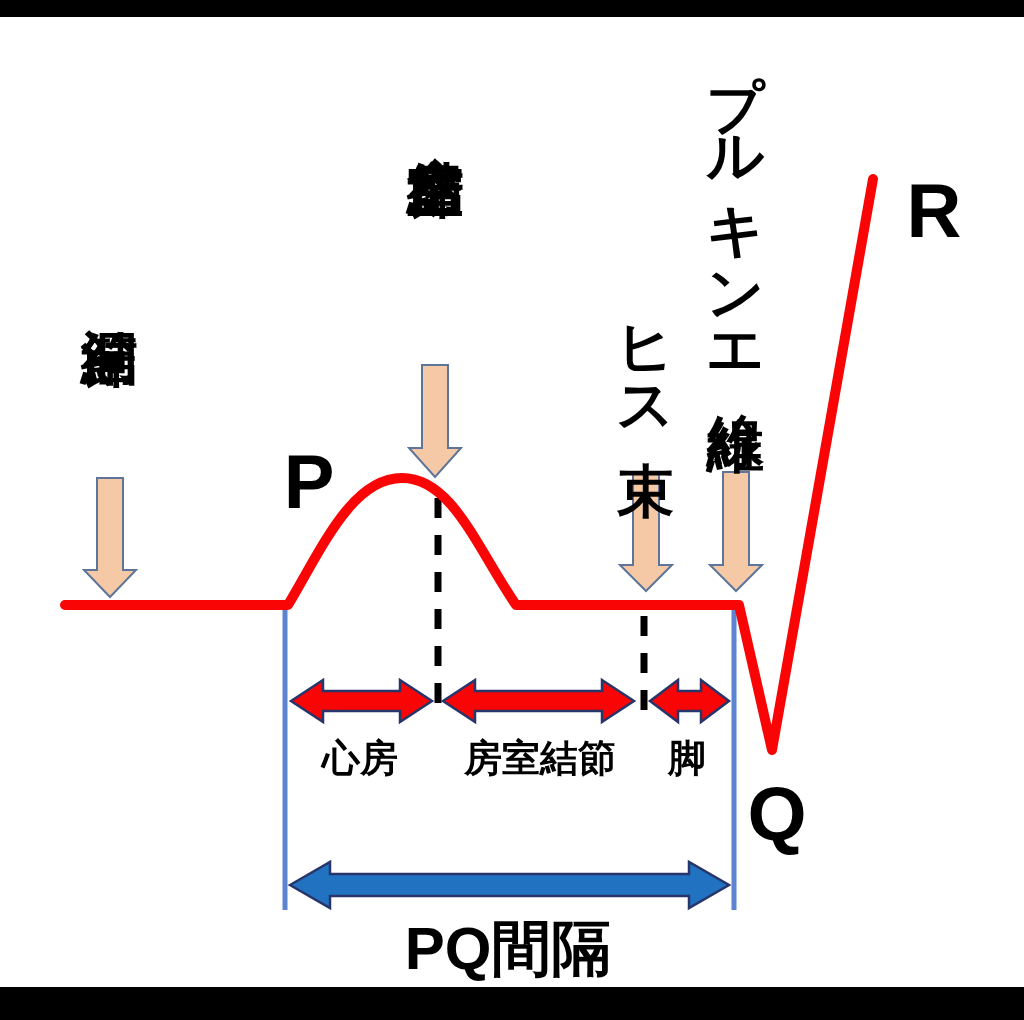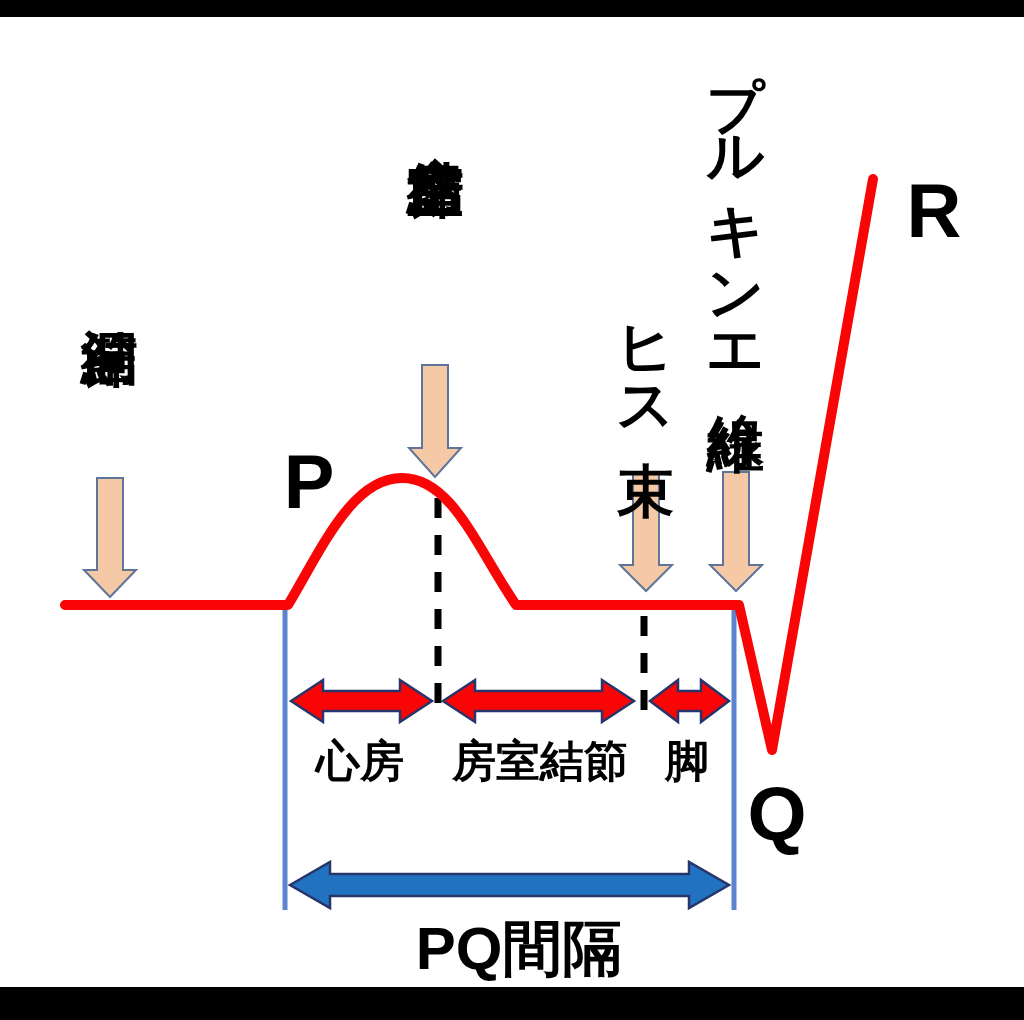--- a/index.html
+++ b/index.html
@@ -36,21 +36,21 @@
   .vlabel {
     writing-mode: vertical-rl;
     transform: translateX(-50%);
     font-size: 57px;
     line-height: 1;
   }
   .ls0 { letter-spacing: 0px; }
   .ls2 { letter-spacing: 2px; }
   .ls3 { letter-spacing: 3px; }
   .wave-letter { font-size: 76px; }
-  .seg-label { font-size: 44px; }
+  .seg-label { font-size: 38px; font-family: Liberation Mono, monospace; }
   .interval-label { font-size: 60px; }
 </style>
 </head>
 <body>
 
 <div class="stage">
 
   <div class="letterbox top"></div>
   <div class="letterbox bottom"></div>
 
@@ -82,15 +82,15 @@
   <div class="lbl vlabel ls3" style="left:736px; top:30px;">プルキンエ線維</div>
 
   <div class="lbl center wave-letter" style="left:309px; top:482px;">P</div>
   <div class="lbl center wave-letter" style="left:777px; top:814px;">Q</div>
   <div class="lbl center wave-letter" style="left:934px; top:211px;">R</div>
 
   <div class="lbl center seg-label" style="left:360px; top:761px;">心房</div>
   <div class="lbl center seg-label" style="left:540px; top:761px;">房室結節</div>
   <div class="lbl center seg-label" style="left:687px; top:761px;">脚</div>
 
-  <div class="lbl center interval-label" style="left:519px; top:949px;">PQ間隔</div>
+  <div class="lbl center interval-label" style="left:508px; top:949px;">PQ間隔</div>
 
 </div>
 
 </body></html>

